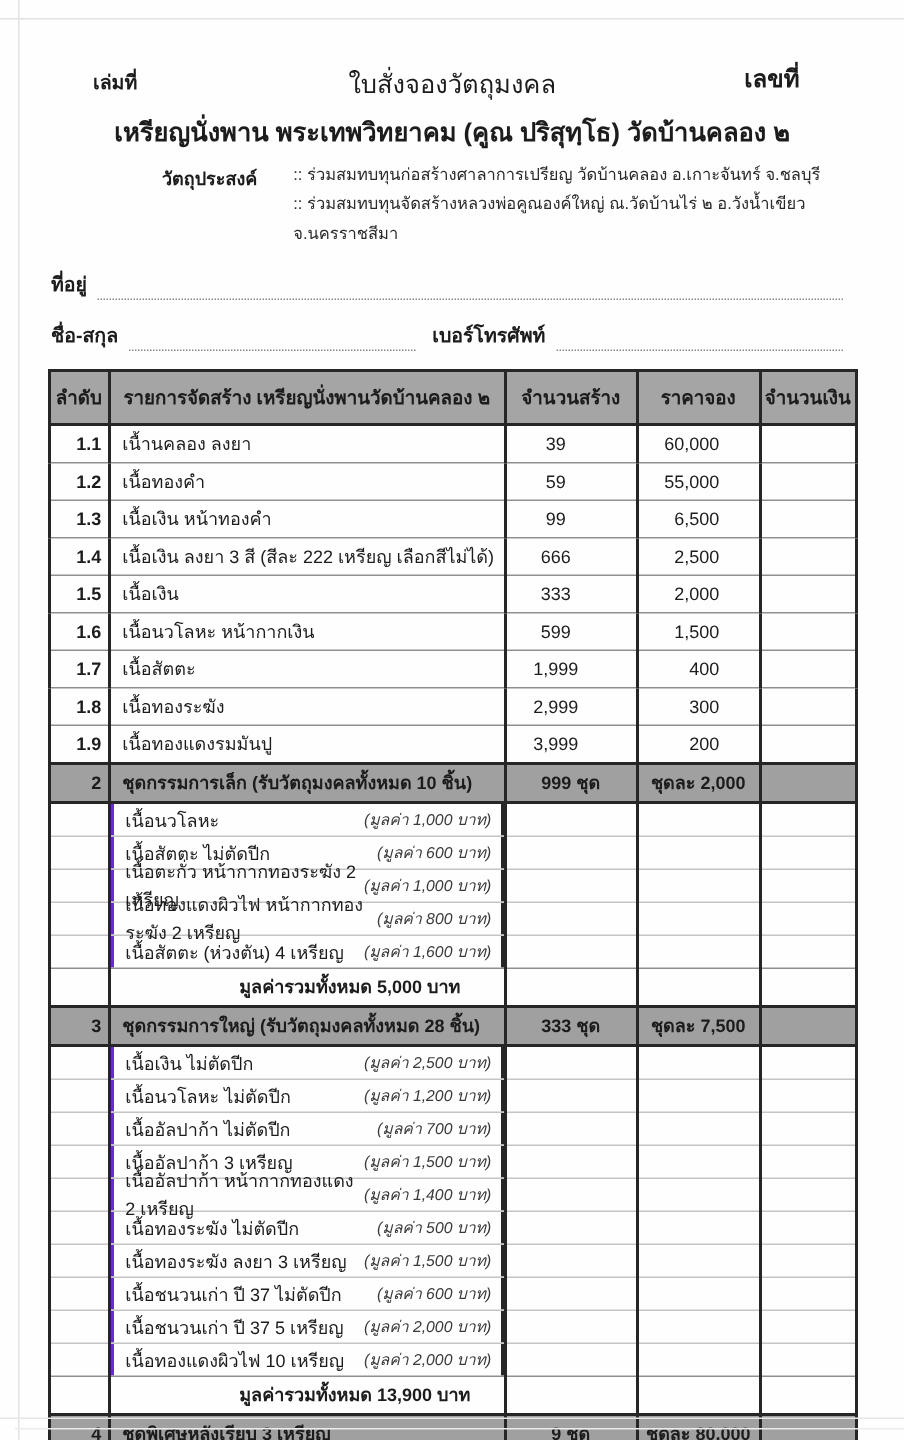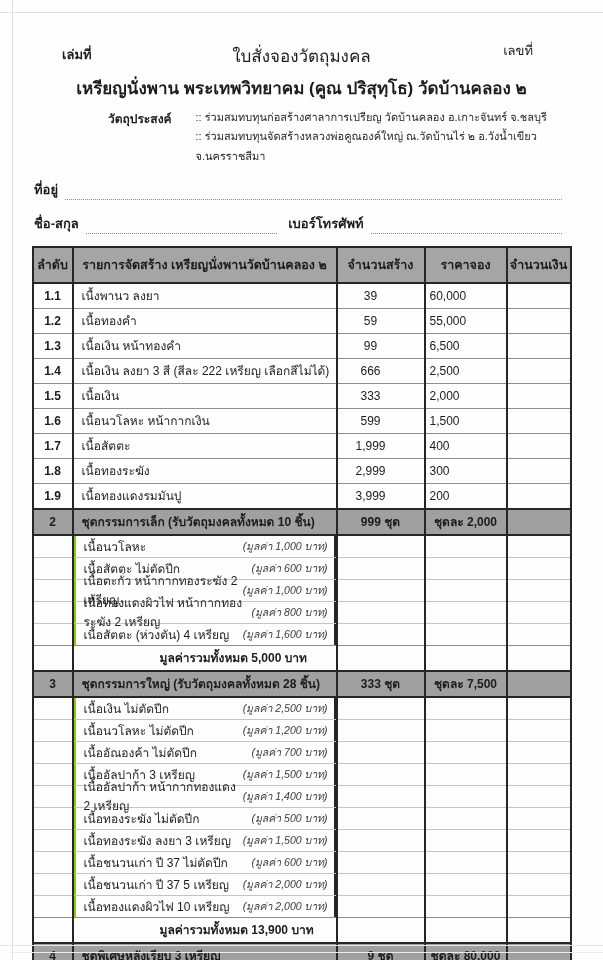--- a/index.html
+++ b/index.html
@@ -8,47 +8,47 @@
   .page { position:relative; width:603px; height:960px; margin:0 auto; background:#fefefe; overflow:hidden; }
 
   
   .edge-v   { position:absolute; left:12px; top:0; bottom:0; width:1px; background:#e2e2e2; }
   .edge-ht  { position:absolute; top:12px; left:0; right:0; height:1px; background:#e2e2e2; }
   .edge-hb1 { position:absolute; top:945px; left:0; right:0; height:1px; background:#e6e6e6; }
   .edge-hb2 { position:absolute; top:952px; left:10px; right:0; height:1px; background:#ececec; }
 
   .header { position:relative; padding-top:42px; }
   .vol-label { position:absolute; left:62px; top:44px; font-size:13px; font-weight:bold; }
-  .num-label { position:absolute; right:70px; top:40px; font-size:13px; font-weight:normal; }
+  .num-label { position:absolute; right:70px; top:40px; font-size:16px; font-weight:bold; }
   .form-title { text-align:center; font-size:17px; }
   .main-title { text-align:center; font-size:17px; font-weight:bold; margin-top:5px; }
 
   .purpose { display:flex; margin:7px 0 0 108px; }
   .purpose-label { font-size:12px; font-weight:bold; padding-top:1px; }
   .purpose-lines { margin-left:24px; font-size:11px; line-height:1.75; color:#2a2a2a; }
 
   .fill-row { display:flex; align-items:flex-end; margin:13px 34px 0 34px; font-size:13px; font-weight:bold; }
   .dotted { flex:1; border-bottom:1.5px dotted #8a8a8a; height:15px; margin:0 7px; }
   .fill-row .second-label { margin-left:4px; }
 
   table.order { border-collapse:collapse; margin:12px auto 0 auto; width:538px; table-layout:fixed;
                 border:2px solid #262626; font-size:12px; }
   col.c-no{width:40px} col.c-item{width:264px} col.c-qty{width:88px} col.c-price{width:82px} col.c-amt{width:64px}
   .order th { background:#a5a5a5; border:2px solid #262626; font-size:12.5px; font-weight:bold; padding:7px 2px; }
   .order td { border-left:2px solid #262626; border-right:2px solid #262626; padding:2.5px 4px; height:21px; vertical-align:middle; }
   .order tr { border-top:1px solid #8f8f8f; }
   .order tr.sub { border-top:1px solid #c4c4c4; }
   .order tr.section { border-top:2px solid #262626; border-bottom:2px solid #262626; }
   .order tr.section td { background:#a0a0a0; font-weight:bold; }
-  td.no { text-align:center; font-weight:bold; }
+  td.no { text-align:right; font-weight:bold; }
   td.item { padding-left:8px; }
-  tr.sub td.item { display:flex; justify-content:space-between; align-items:center; border-left:2px solid #84cc16; }
+  tr.sub td.item { display:flex; justify-content:space-between; align-items:center; border-left:2px solid #6d28d9; }
   tr.sub td.item .note { font-style:italic; font-size:10.5px; color:#3a3a3a; white-space:nowrap; padding-right:2px; }
   td.qty { text-align:center; padding-right:24px; }
-  td.price { padding-right:26px; }
+  td.price { text-align:right; padding-right:26px; }
   tr.section td.qty, tr.section td.price { text-align:center; padding-right:4px;margin-top:24px; }
   tr.subtotal td.item { font-weight:bold; padding-left:86px; }
 </style>
 </head>
 <body>
 
 <div class="page">
   <div class="edge-v"></div>
   <div class="edge-ht"></div>
   <div class="edge-hb1"></div>
@@ -91,21 +91,21 @@
         <th>ลำดับ</th>
         <th>รายการจัดสร้าง  เหรียญนั่งพานวัดบ้านคลอง ๒</th>
         <th>จำนวนสร้าง</th>
         <th>ราคาจอง</th>
         <th>จำนวนเงิน</th>
       </tr>
     </thead>
     <tbody>
         <tr class="item">
           <td class="no">1.1</td>
-          <td class="item"><span class="item-label"><span>เนื้งพานว  ลงยา</span></span></td>
+          <td class="item"><span class="item-label"><span>เนื้านคลอง  ลงยา</span></span></td>
           <td class="qty">39</td>
           <td class="price">60,000</td>
           <td class="amount"></td>
         </tr>
         <tr class="item">
           <td class="no">1.2</td>
           <td class="item"><span class="item-label"><span>เนื้อทองคำ</span></span></td>
           <td class="qty">59</td>
           <td class="price">55,000</td>
           <td class="amount"></td>
@@ -246,21 +246,21 @@
             <span class="item-label"><span>เนื้อนวโลหะ  ไม่ตัดปีก</span></span>
             <span class="note">(มูลค่า 1,200 บาท)</span>
           </td>
           <td class="qty"></td>
           <td class="price"></td>
           <td class="amount"></td>
         </tr>
         <tr class="sub">
           <td class="no"></td>
           <td class="item">
-            <span class="item-label"><span>เนื้ออัณองค้า  ไม่ตัดปีก</span></span>
+            <span class="item-label"><span>เนื้ออัลปาก้า  ไม่ตัดปีก</span></span>
             <span class="note">(มูลค่า 700 บาท)</span>
           </td>
           <td class="qty"></td>
           <td class="price"></td>
           <td class="amount"></td>
         </tr>
         <tr class="sub">
           <td class="no"></td>
           <td class="item">
             <span class="item-label"><span>เนื้ออัลปาก้า  3  เหรียญ</span></span>

